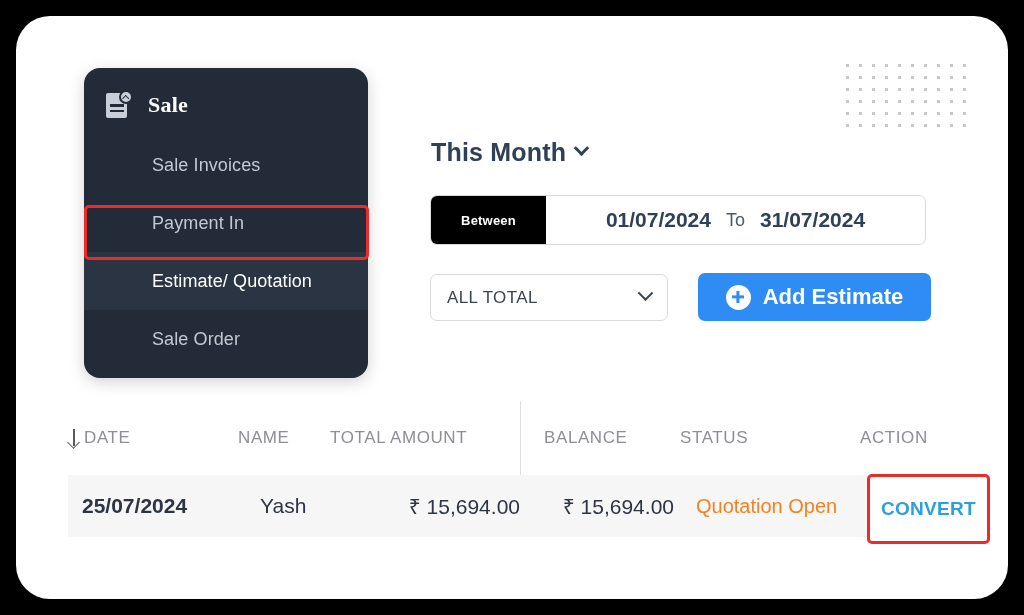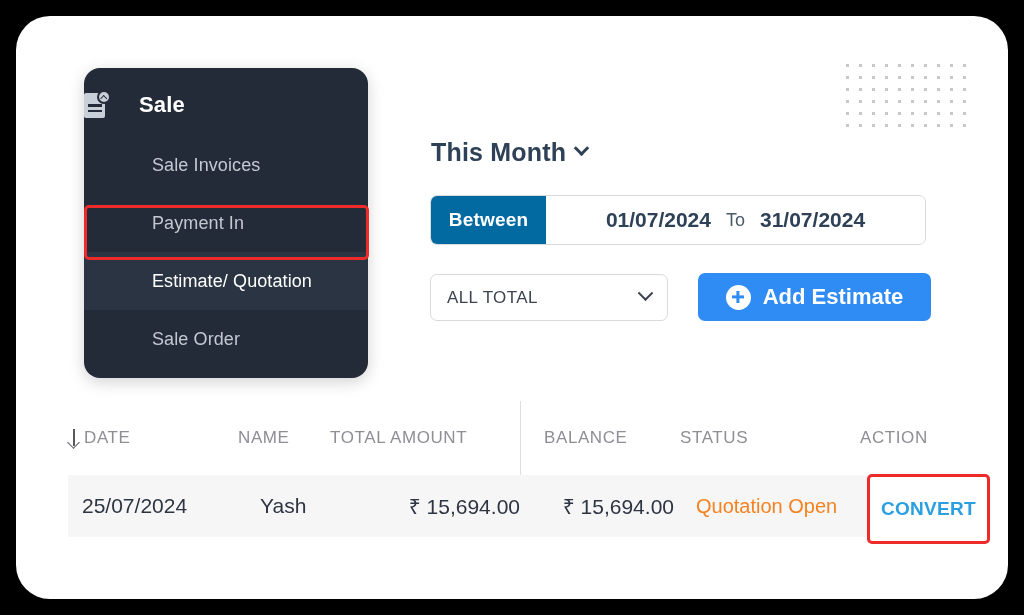--- a/index.html
+++ b/index.html
@@ -58,22 +58,24 @@
     height: 310px;
     background: #232b38;
     border-radius: 16px;
     padding-top: 6px;
     box-shadow: 0 4px 16px rgba(0,0,0,0.18);
   }
 
   .sidebar-head {
     display: flex;
     align-items: center;
-    gap: 29px;
+    gap: 16px;
     height: 62px;
+    padding-left: 22px;
+    font-family: Liberation Serif, serif;
   }
   .sale-icon { width: 26px; height: 28px; position: relative; flex: none; }
   .sale-icon .page {
     position: absolute; left: 0; top: 2px;
     width: 21px; height: 25px;
     background: #c9cfd8;
     border-radius: 2px 7px 2px 2px;
   }
   .sale-icon .line {
     position: absolute; left: 3.5px;
@@ -168,23 +170,23 @@
     height: 50px;
     border: 1px solid #d8dade;
     border-radius: 7px;
     background: #ffffff;
     display: flex;
     align-items: stretch;
     overflow: hidden;
   }
   .between {
     width: 115px;
-    background: #0369a1;
+    background: #000000;
     color: #ffffff;
-    font-size: 19px;
+    font-size: 13px;
     font-weight: 700;
     display: flex;
     align-items: center;
     justify-content: center;
     letter-spacing: .2px;
   }
   .dates {
     flex: 1;
     display: flex;
     align-items: center;
@@ -316,21 +318,21 @@
     align-items: center;
     position: relative;
   }
   .td {
     color: #2d3542;
     font-size: 21px;
     font-weight: 400;
     display: flex;
     align-items: center;
   }
-  .r-date    { width: 170px; padding-left: 14px; }
+  .r-date    { width: 170px; padding-left: 14px; font-weight: bold; }
   .r-name    { width: 92px; padding-left: 22px; }
   .r-total   { width: 190px; justify-content: flex-end; }
   .r-balance { width: 160px; justify-content: flex-end; padding-right: 6px; }
   .r-status  { width: 180px; padding-left: 16px; color: #f58220; font-size: 20px; }
   .r-action  { width: 130px; }
 
   .convert-label {
     position: absolute;
     left: 851px;
     top: 458px;

